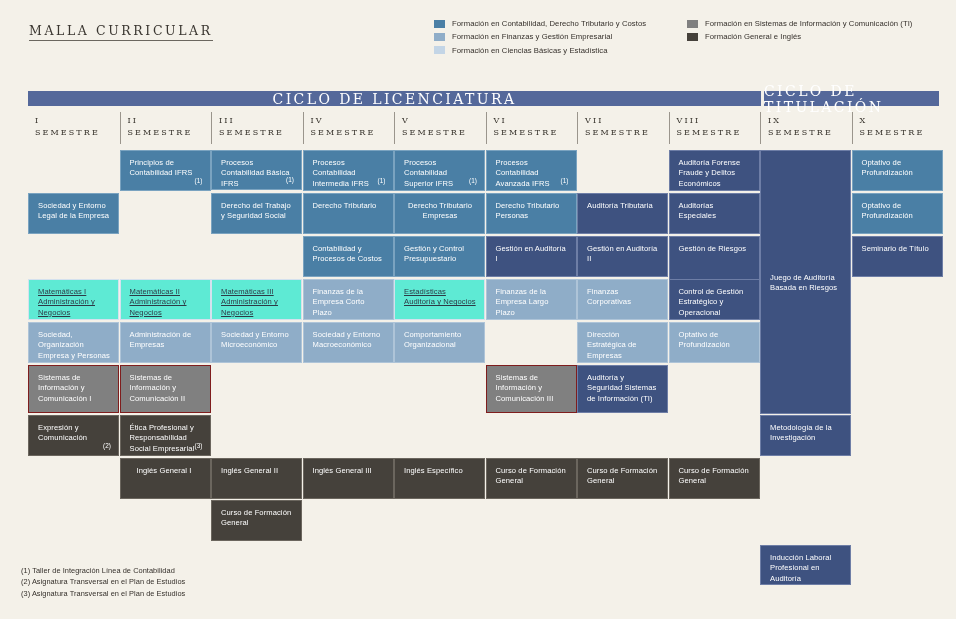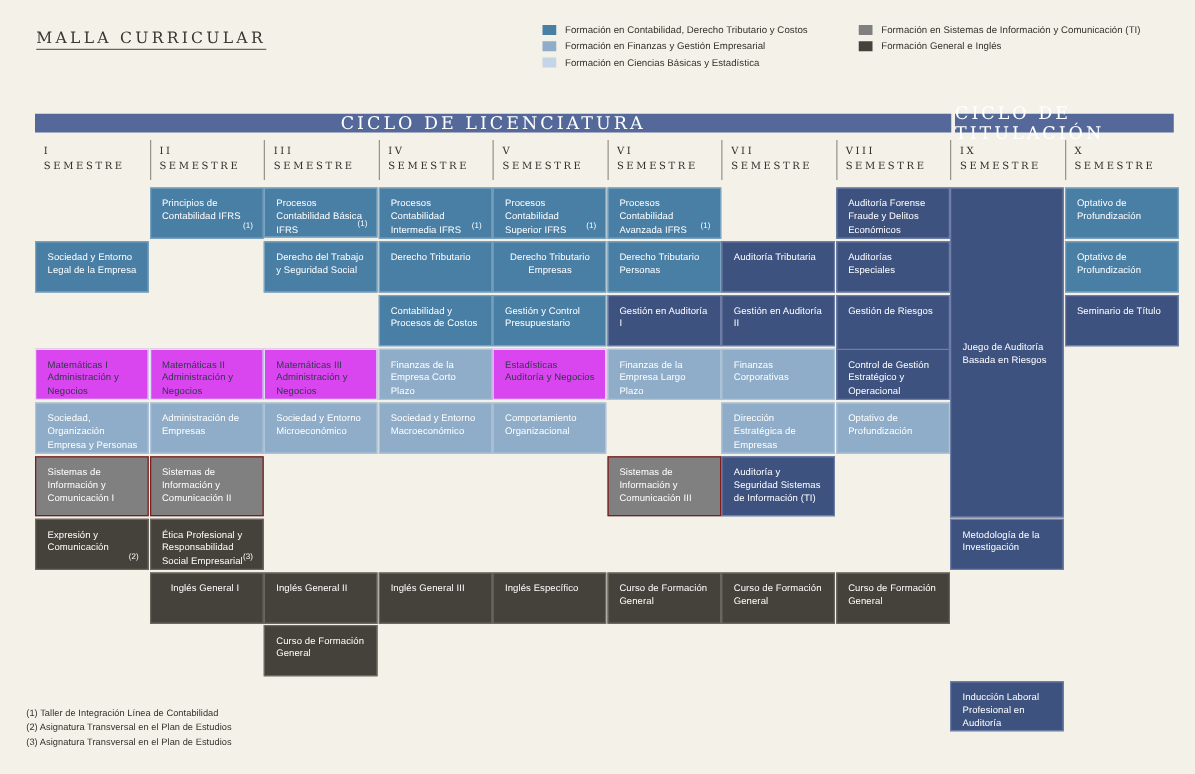--- a/index.html
+++ b/index.html
@@ -64,21 +64,21 @@
     letter-spacing:.08px;
     overflow:hidden;
   }
   .course .nt{
     position:absolute;right:7px;bottom:4px;
     font-size:6.4px;
   }
   .cat-aud  {background:#3e5280;border:1px solid #6e7ea6;}
   .cat-cont {background:#4a7fa5;border:1px solid #7aa3c0;}
   .cat-fin  {background:#8fadc8;border:1px solid #aec4d8;}
-  .cat-cien {background:#d946ef;border:1px solid #d4e1ee;color:#2e3a46;}
+  .cat-cien {background:#5eead4;border:1px solid #d4e1ee;color:#2e3a46;text-decoration:underline;}
   .cat-ti   {background:#808080;border:1px solid #7f1d1d;}
   .cat-gen  {background:#45413b;border:1px solid #6b665e;}
   
   #notes{position:absolute;left:21px;top:565px;}
   .note{font-size:7.4px;color:#342f2a;line-height:11.3px;letter-spacing:.05px;}
 </style>
 </head>
 <body>
 
 <div id="title-block">

